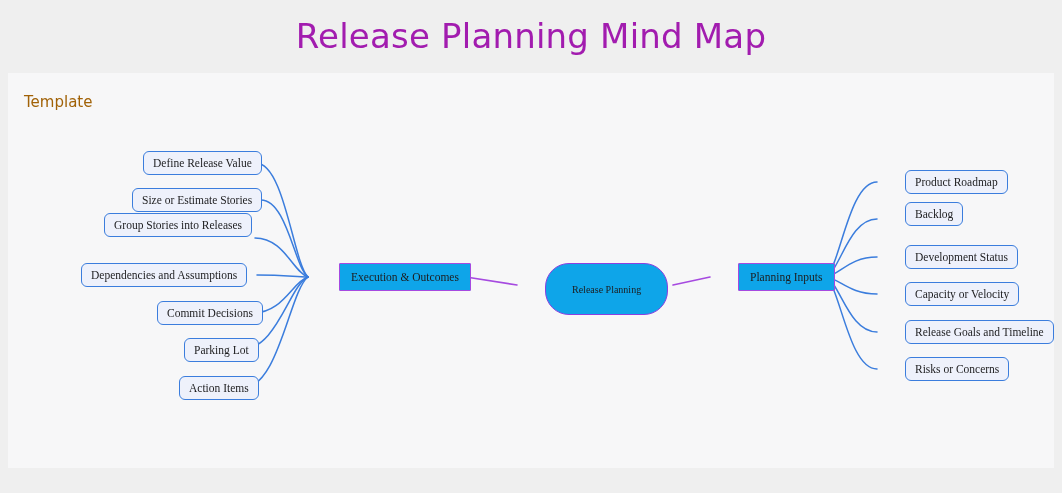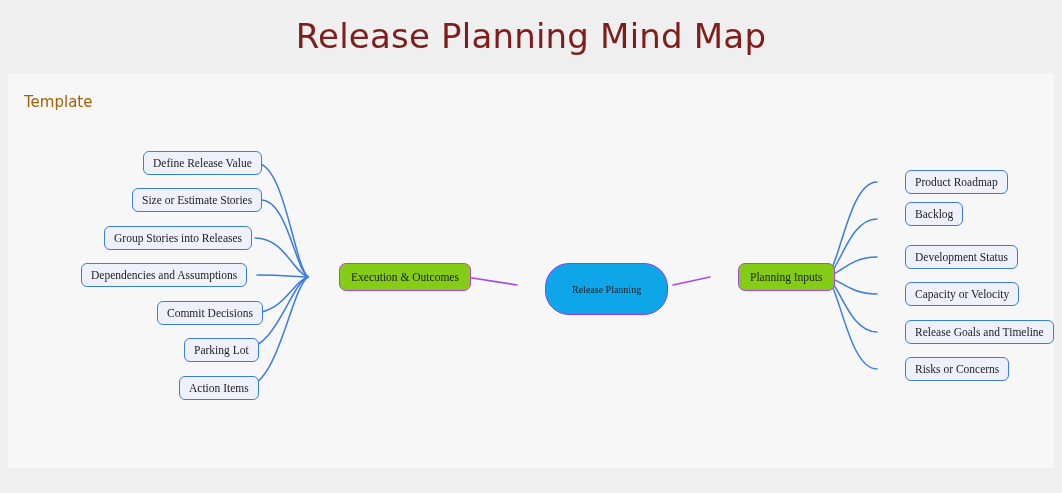--- a/index.html
+++ b/index.html
@@ -26,21 +26,21 @@
     width: 1062px;
     height: 72px;
     background: #efefef;
     display: flex;
     align-items: center;
     justify-content: center;
   }
   .header-title {
     font-size: 34px;
     font-weight: 400;
-    color: #7f1d1d;
+    color: #a21caf;
     letter-spacing: 0.2px;
     font-family: "DejaVu Sans", sans-serif;
   }
 
   
   .panel {
     position: absolute;
     left: 8px;
     top: 73px;
     width: 1046px;
@@ -87,22 +87,22 @@
     height: 24px;
     border: 1.4px solid #3b7ddd;
     background: #eef1fb;
     border-radius: 6px;
     font-size: 11.5px;
     padding: 0 9px;
   }
   .branch {
     height: 28px;
     border: 1.5px solid #a64ae0;
-    background: #84cc16;
-    border-radius: 7px;
+    background: #0ea5e9;
+    border-radius: 1px;
     font-size: 11.5px;
     padding: 0 11px;
   }
   .root {
     height: 52px;
     border: 1.8px solid #8b3fe0;
     background: #0ea5e9;
     border-radius: 24px;
     font-size: 10px;
     padding: 0 26px;
@@ -136,21 +136,21 @@
           <path d="M 869 146 C 840.95 146, 832.28 197.04, 818 204" fill="none" stroke="#3b7ddd" stroke-width="1.5" stroke-linecap="round"></path>
           <path d="M 869 184 C 840.95 184, 832.28 201.6, 818 204" fill="none" stroke="#3b7ddd" stroke-width="1.5" stroke-linecap="round"></path>
           <path d="M 869 221 C 840.95 221, 832.28 206.04, 818 204" fill="none" stroke="#3b7ddd" stroke-width="1.5" stroke-linecap="round"></path>
           <path d="M 869 259 C 840.95 259, 832.28 210.6, 818 204" fill="none" stroke="#3b7ddd" stroke-width="1.5" stroke-linecap="round"></path>
           <path d="M 869 296 C 840.95 296, 832.28 215.04, 818 204" fill="none" stroke="#3b7ddd" stroke-width="1.5" stroke-linecap="round"></path>
         </svg>
     <div class="node root" style="left: 509px; top: 190px;">Release Planning</div>
         <div class="node branch" style="left: 303px; top: 190px;">Execution &amp; Outcomes</div>
         <div class="node leaf" style="left: 107px; top: 78px;">Define Release Value</div>
         <div class="node leaf" style="left: 96px; top: 115px;">Size or Estimate Stories</div>
-        <div class="node leaf" style="left: 68px; top: 153px;">Group Stories into Releases</div>
+        <div class="node leaf" style="left: 68px; top: 140px;">Group Stories into Releases</div>
         <div class="node leaf" style="left: 45px; top: 190px;">Dependencies and Assumptions</div>
         <div class="node leaf" style="left: 121px; top: 228px;">Commit Decisions</div>
         <div class="node leaf" style="left: 148px; top: 265px;">Parking Lot</div>
         <div class="node leaf" style="left: 143px; top: 303px;">Action Items</div>
         <div class="node branch" style="left: 702px; top: 190px;">Planning Inputs</div>
         <div class="node leaf" style="left: 869px; top: 97px;">Product Roadmap</div>
         <div class="node leaf" style="left: 869px; top: 129px;">Backlog</div>
         <div class="node leaf" style="left: 869px; top: 209px;">Capacity or Velocity</div>
         <div class="node leaf" style="left: 869px; top: 172px;">Development Status</div>
         <div class="node leaf" style="left: 869px; top: 284px;">Risks or Concerns</div>

